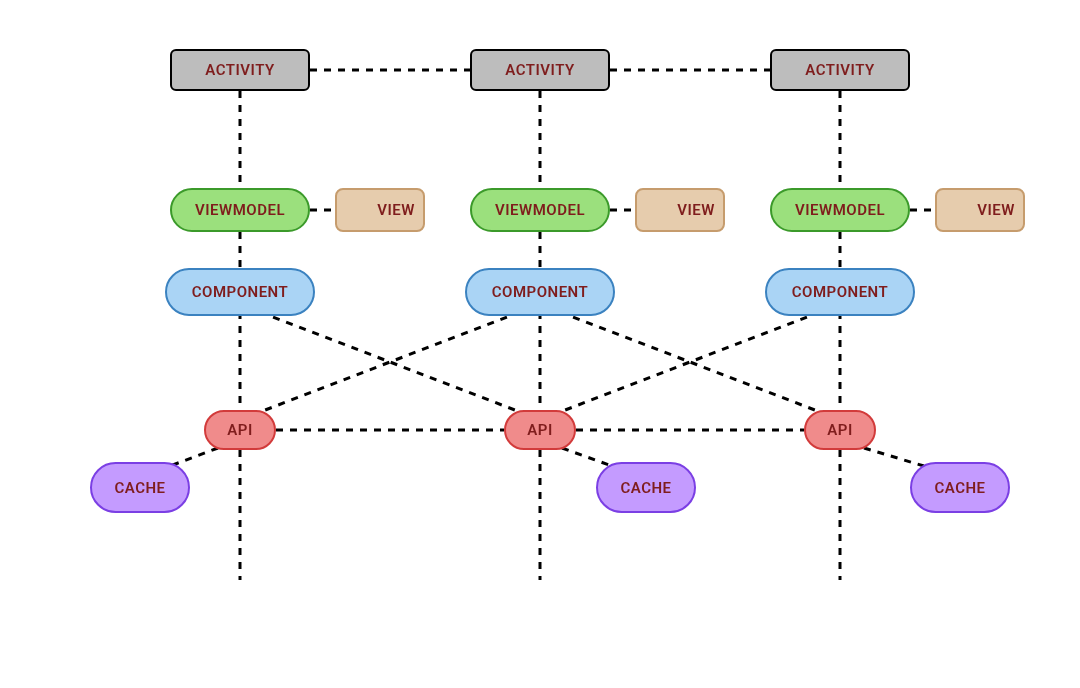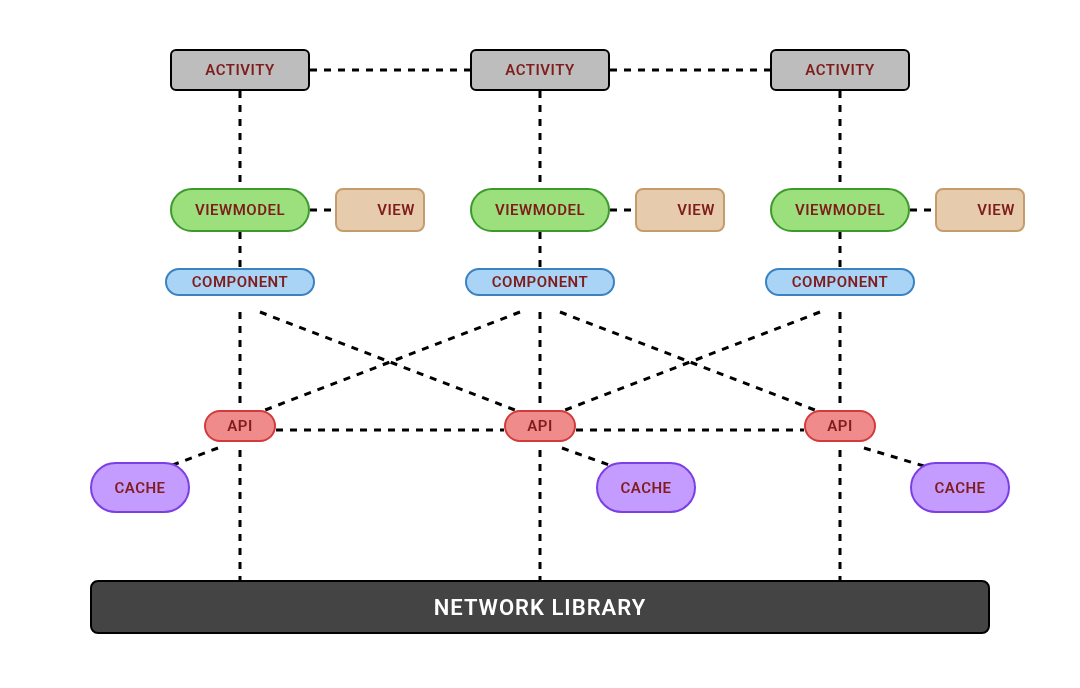--- a/index.html
+++ b/index.html
@@ -29,22 +29,22 @@
     font-weight: 600;
     letter-spacing: 0.5px;
     color: #7f1d1d;
     border-style: solid;
     border-width: 2px;
     font-size: 15px;
   }
   .n-activity   { background:#bdbdbd; border-color:#000; border-radius:6px;  height:42px; width:140px; }
   .n-viewmodel  { background:#9be07d; border-color:#3b9a2a; border-radius:26px; height:44px; width:140px;text-align:right; }
   .n-view       { background:#e6ccad; border-color:#c69c6d; border-radius:8px;  height:44px; width:90px;padding-left:32px;  }
-  .n-component  { background:#aad4f5; border-color:#3b82c0; border-radius:26px; height:28px; width:150px; }
-  .n-api        { background:#f08b8b; border-color:#d23b3b; border-radius:26px; height:32px; width:72px;text-align:center;  }
+  .n-component  { background:#aad4f5; border-color:#3b82c0; border-radius:26px; height:48px; width:150px; }
+  .n-api        { background:#f08b8b; border-color:#d23b3b; border-radius:26px; height:40px; width:72px;text-align:center;  }
   .n-cache      { background:#c49bff; border-color:#7b3fe4; border-radius:26px; height:51px; width:100px; }
   .n-netlib     { background:#444444; border-color:#000; border-radius:8px;  height:54px; width:900px; color:#fff; font-size:22px; letter-spacing:1px; }
 </style>
 </head>
 <body>
 
 <div class="canvas">
 
   <svg class="connectors">
     <g stroke="#000" stroke-width="3" stroke-dasharray="7 7" fill="none" stroke-linecap="butt">
@@ -102,15 +102,14 @@
   <div class="node n-component" style="left:765px; top:268px;">COMPONENT</div>
 
   <div class="node n-api" style="left:204px; top:410px;">API</div>
   <div class="node n-api" style="left:504px; top:410px;">API</div>
   <div class="node n-api" style="left:804px; top:410px;">API</div>
 
   <div class="node n-cache" style="left:90px;  top:462px;">CACHE</div>
   <div class="node n-cache" style="left:596px; top:462px;">CACHE</div>
   <div class="node n-cache" style="left:910px; top:462px;">CACHE</div>
 
-  <div class="node n-netlib" style="left:90px; top:580px;">NETWORK LIBRARY</div>
 
 </div>
 
 </body></html>

